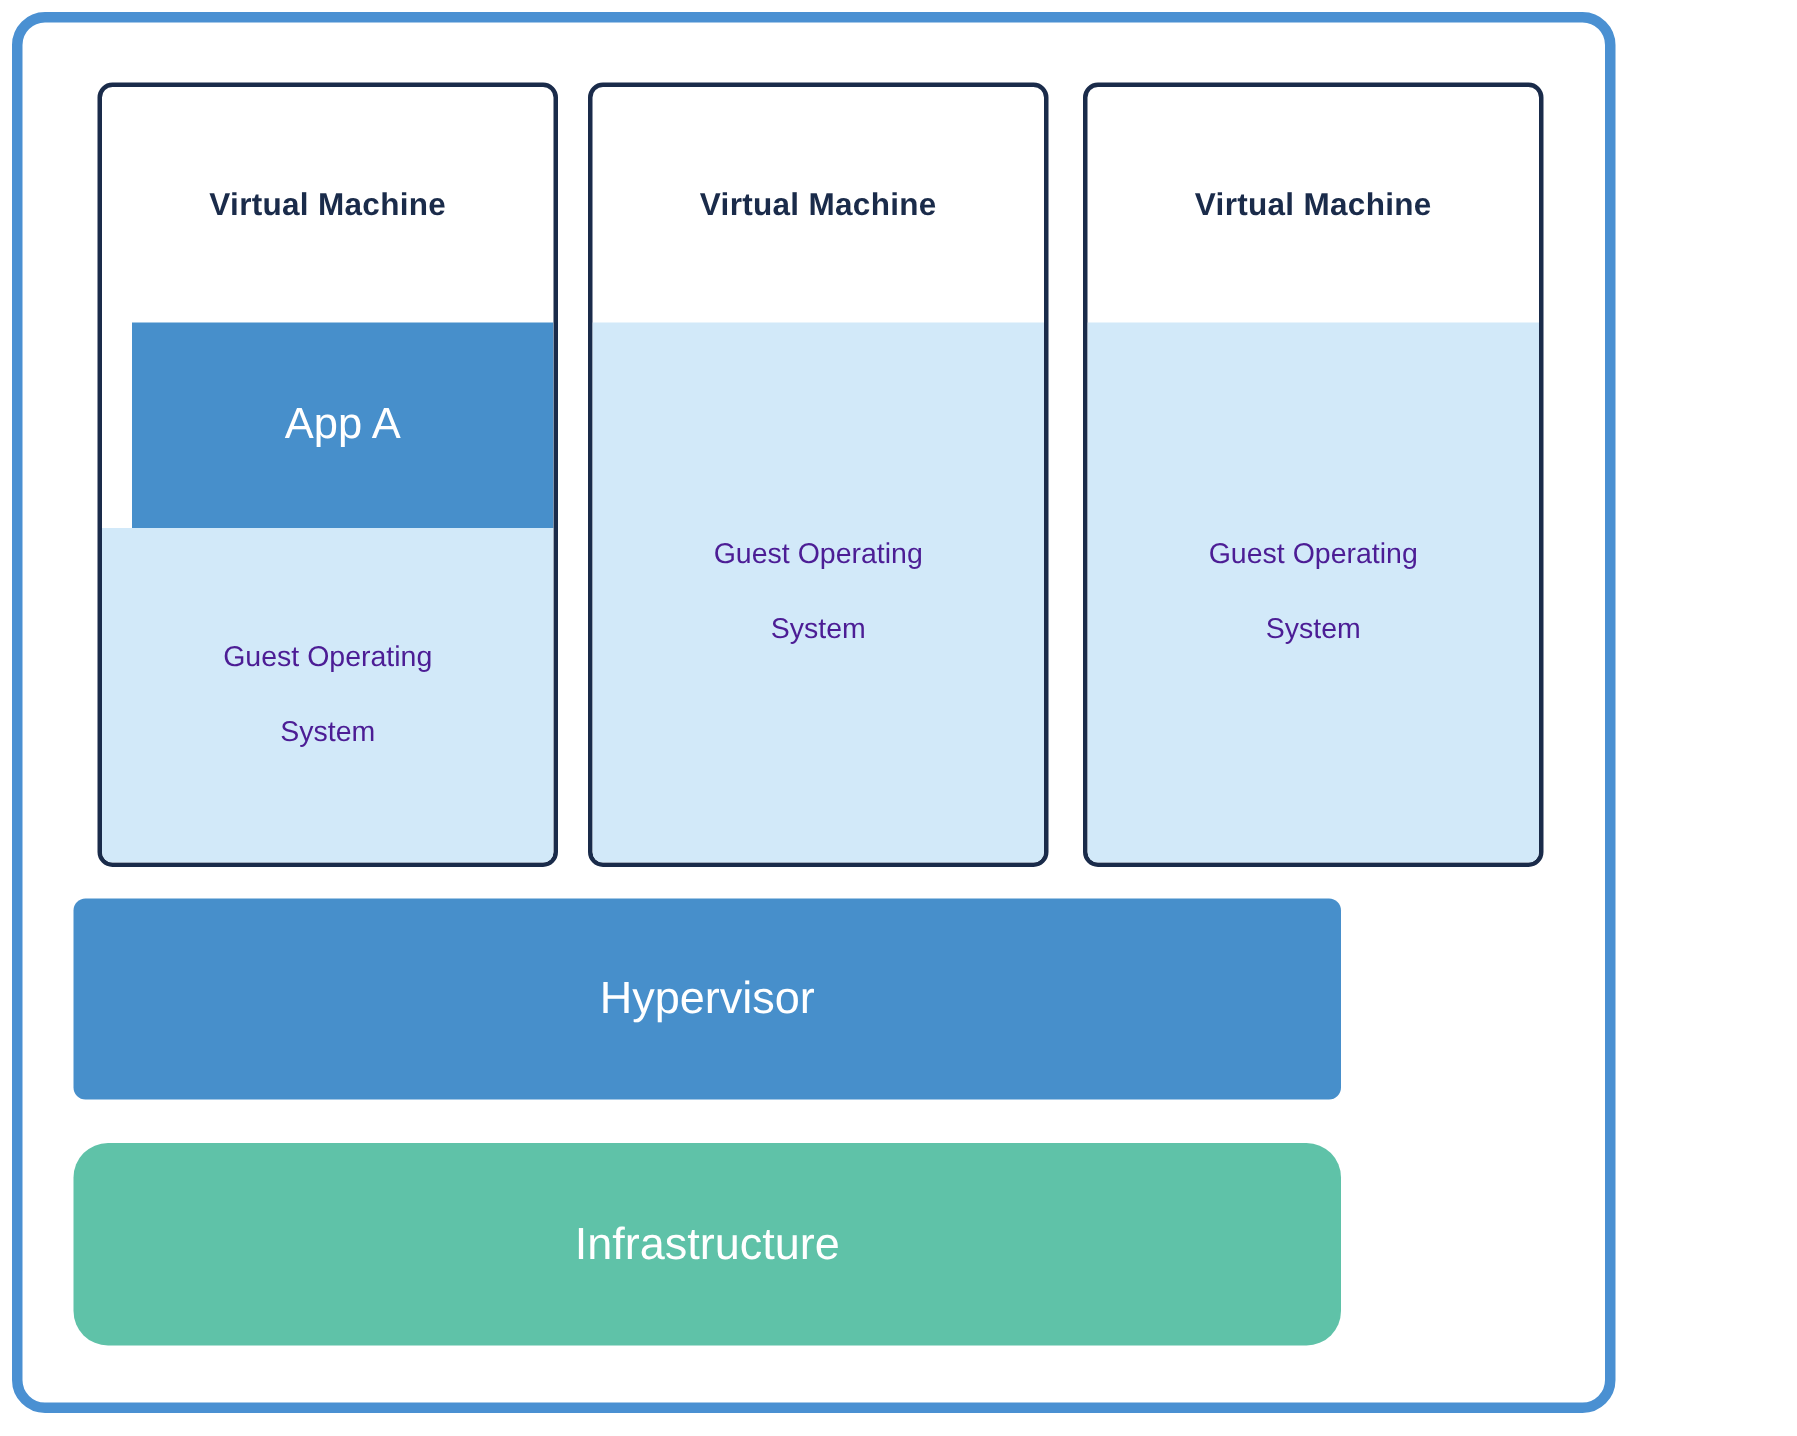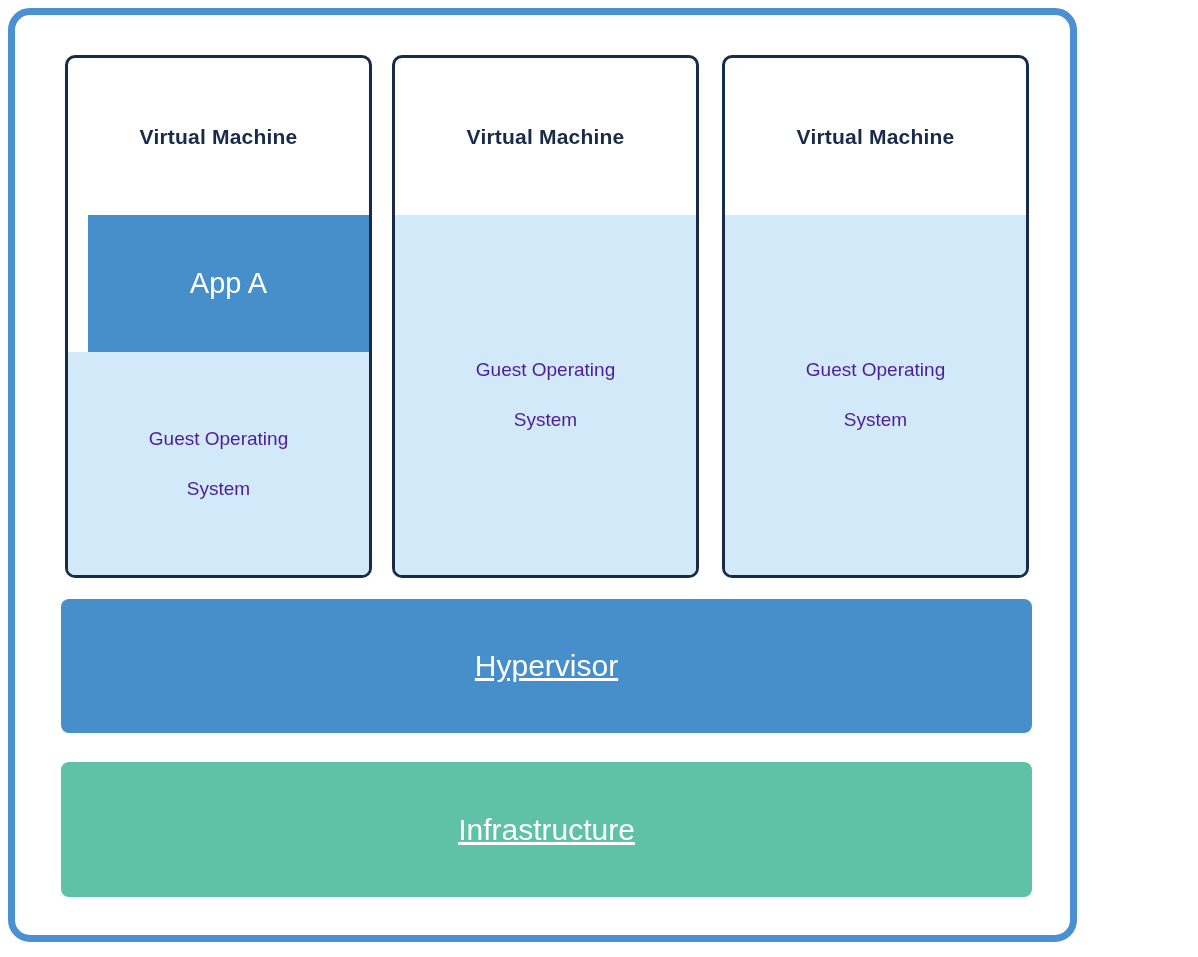--- a/index.html
+++ b/index.html
@@ -72,39 +72,39 @@
     text-align: center;
     font-size: 19px;
     line-height: 50px;
   }
   .vm-os .os-text {
     display: inline-block;
     max-width: 170px;
   }
   .layer-bar {
     position: absolute;
-    left: 46px;
-    width: 971px;
+    left: 34px;
+    width: 845px;
     border-radius: 8px;
     display: flex;
     align-items: center;
     justify-content: center;
     color: #ffffff;
     font-size: 30px;
-    text-decoration: underline;
   }
   .hypervisor-bar {
     top: 584px;
     height: 134px;
     background: #478fcb;
   }
   .infrastructure-bar {
     top: 747px;
     height: 135px;
     background: #5fc2a8;
+    border-radius: 23px;
   }
 </style>
 </head>
 <body>
 
 <div class="canvas">
   <div class="frame">
 
     <div class="vm-box pos-0">
       <div class="vm-title">Virtual Machine</div>

